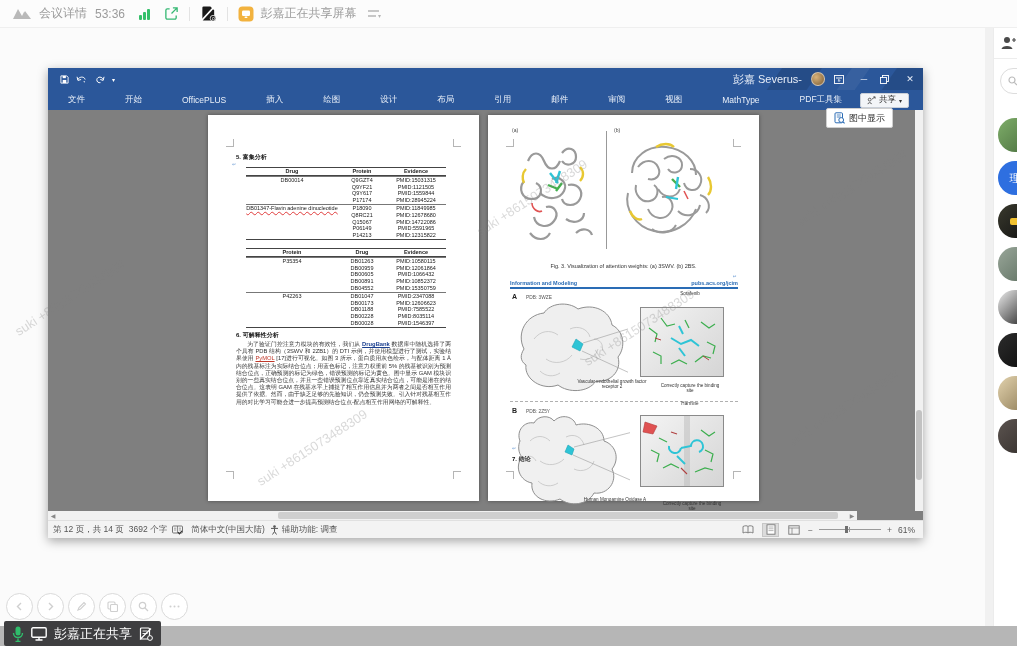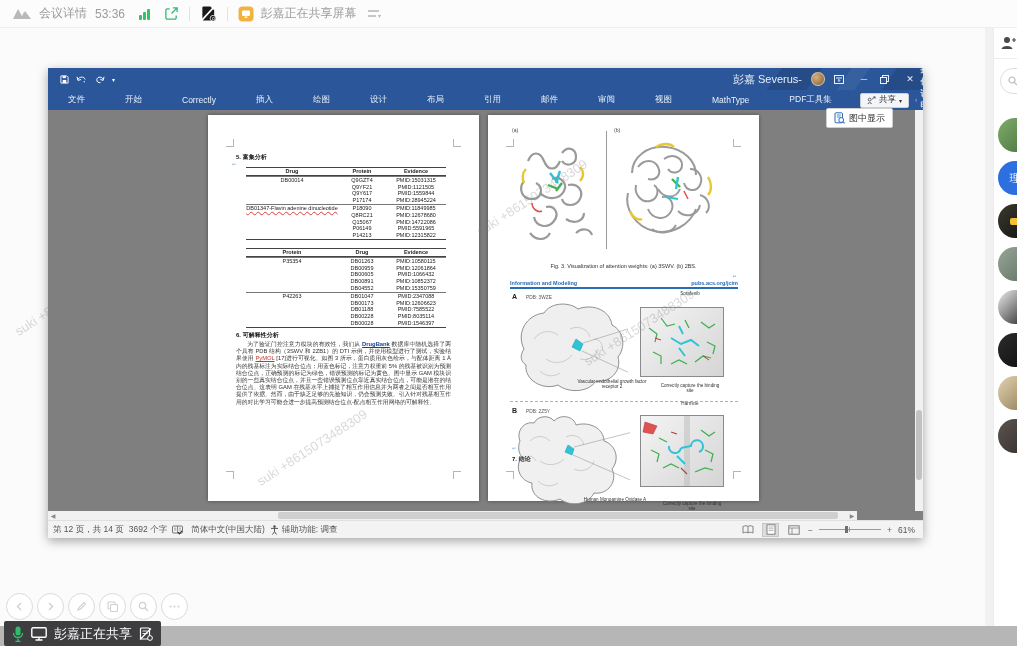--- a/index.html
+++ b/index.html
@@ -220,21 +220,21 @@
           </svg>
         </span>
       <span class="winbtn">✕</span>
     </div>
   </div>
 
   <div class="wtabs">
     <div id="tabs-holder" style="display:flex;">
         <div class="tab">文件</div>
         <div class="tab">开始</div>
-        <div class="tab">Correctly</div>
+        <div class="tab">OfficePLUS</div>
         <div class="tab">插入</div>
         <div class="tab">绘图</div>
         <div class="tab">设计</div>
         <div class="tab">布局</div>
         <div class="tab">引用</div>
         <div class="tab">邮件</div>
         <div class="tab">审阅</div>
         <div class="tab">视图</div>
         <div class="tab">MathType</div>
         <div class="tab">PDF工具集</div>

